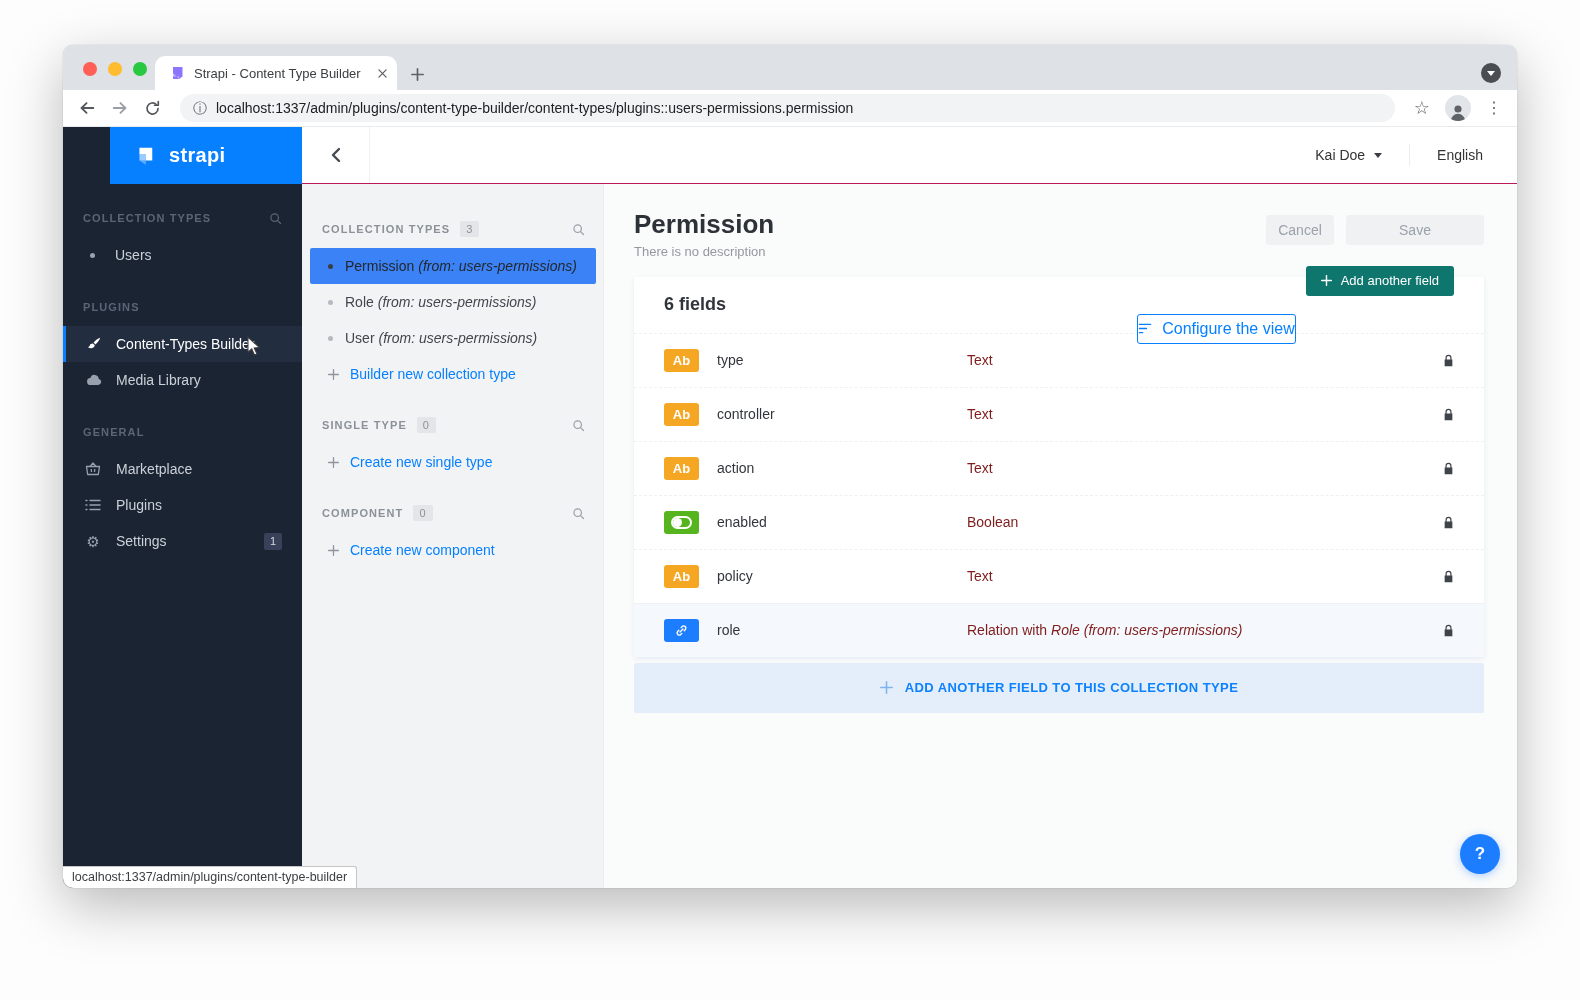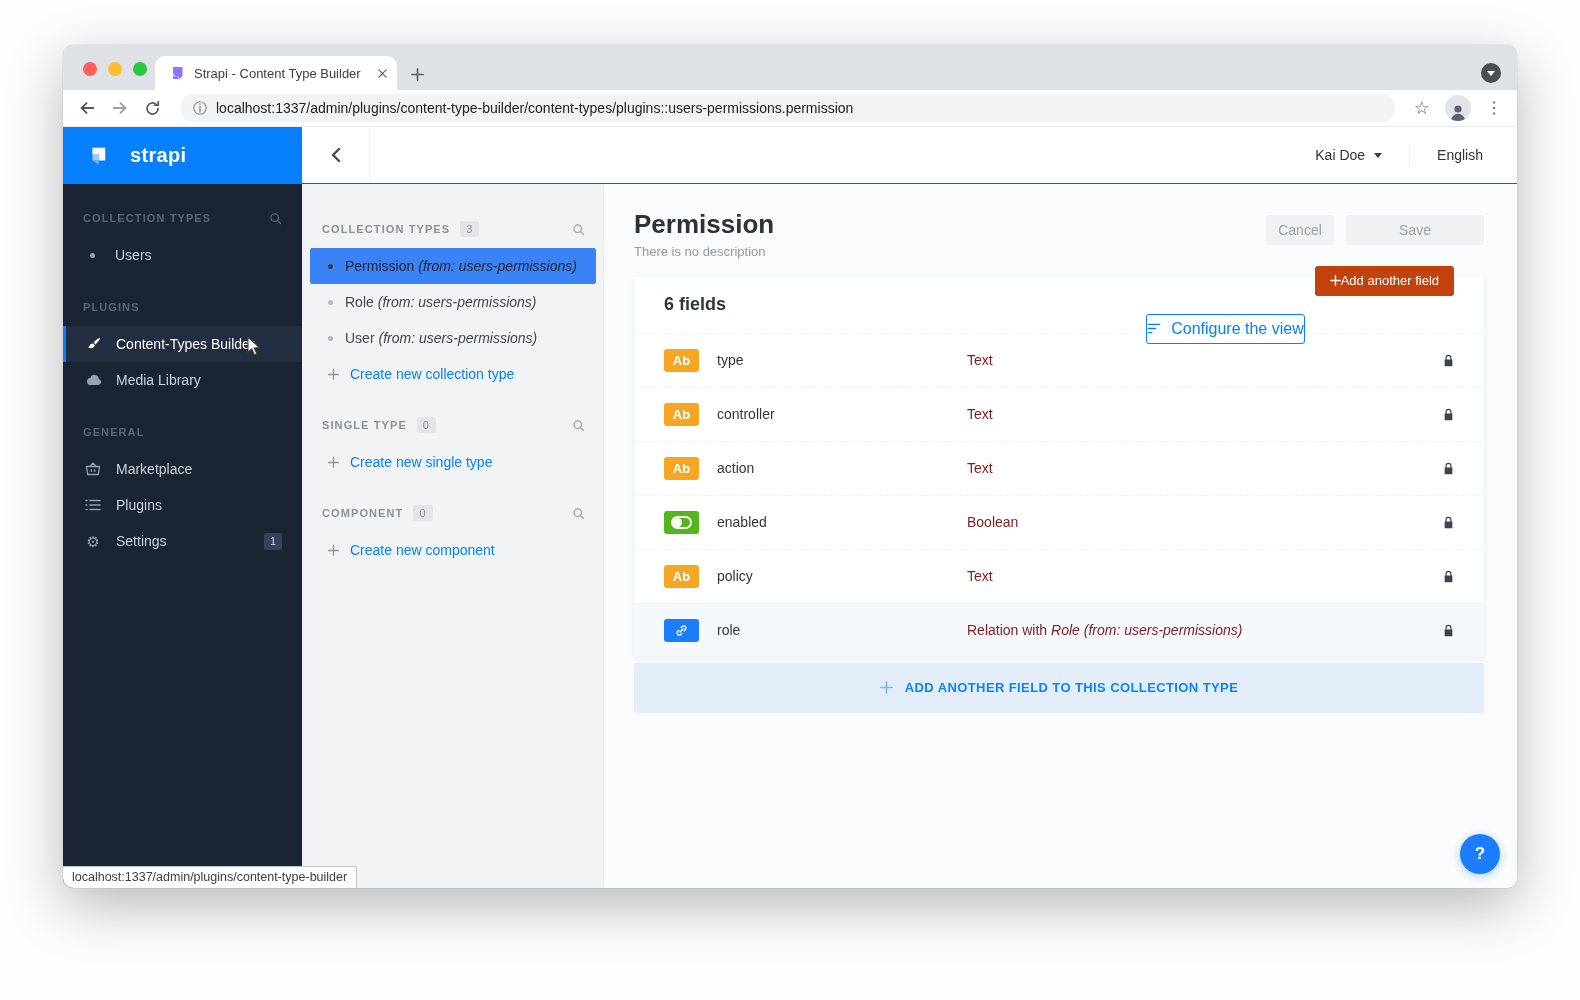--- a/index.html
+++ b/index.html
@@ -42,21 +42,21 @@
   .url-text { font-size:14px; color:#202124; white-space:nowrap; overflow:hidden; }
   .star-ico { font-size:18px; color:#5f6368; line-height:1; }
   .avatar { width:26px; height:26px; border-radius:50%; background:#e1e4e8; display:flex; align-items:flex-end; justify-content:center; overflow:hidden; color:#5f6368; }
   .dots-ico { font-size:16px; color:#5f6368; line-height:1; }
 
   
   .app { flex:1; display:flex; min-height:0; }
 
   
   .nav { width:239px; flex:none; background:#1b2433; display:flex; flex-direction:column; }
-  .logo { height:57px; flex:none; background:#0680ff; display:flex; align-items:center; gap:22px; padding-left:23px; }
+  .logo { height:57px; flex:none; background:#0680ff; display:flex; align-items:center; gap:14px; padding-left:23px;margin-left:47px; }
   .logo-text { color:#fff; font-size:20px; font-weight:bold; letter-spacing:.3px; }
   .nav-section { margin-top:24px; }
   .nav-head { display:flex; align-items:center; height:20px; padding:0 20px; margin-bottom:9px;
               color:#5c6576; font-size:11px; font-weight:bold; letter-spacing:1.1px; }
   .nav-head .spacer { flex:1; }
   .nav-item { height:36px; display:flex; align-items:center; gap:13px; padding:0 20px;
               color:#ccd1d9; font-size:14px; position:relative; cursor:default; }
   .nav-item .ico { width:20px; display:flex; justify-content:center; color:#98a0ad; }
   .nav-item .dot { width:5px; height:5px; border-radius:50%; background:#9aa2b1; margin:0 7px; }
   .nav-item.active { background:#232d40; color:#fff; box-shadow:inset 3px 0 0 #0680ff; }
@@ -104,22 +104,22 @@
   .btn-muted { height:30px; border-radius:3px; background:#f0f1f3; color:#9aa1ab; font-size:14px;
                display:flex; align-items:center; justify-content:center; cursor:default; }
   .btn-muted.cancel { width:68px; } .btn-muted.save { width:138px; }
 
   .card { margin-top:18px; background:#fff; border-radius:2px; box-shadow:0 2px 4px rgba(227,233,243,.8); }
   .card-head { height:56px; display:flex; align-items:center; padding:0 30px; }
   .fields-heading { font-size:18px; font-weight:bold; color:#31353b; }
   .card-btns { margin-left:auto; display:flex; gap:10px; }
   .btn-outline { height:30px; padding:0 0; border:1px solid #0680ff; background:#fff; color:#0680ff;
                  border-radius:3px; font-size:16px; display:flex; align-items:center; gap:10px;margin-top:48px; }
-  .btn-primary { height:30px; padding:0 15px; background:#c2410c; color:#fff; border-radius:3px;
-                 font-size:13px; display:flex; align-items:center; }
+  .btn-primary { height:30px; padding:0 15px; background:#0f766e; color:#fff; border-radius:3px;
+                 font-size:13px; display:flex; align-items:center; gap:9px; }
 
   .frow { height:54px; display:flex; align-items:center; padding:0 30px; border-top:1px dashed #eef0f2; }
   .frow:first-of-type { border-top:none; }
   .frow.highlight { background:#f5f8fc; border-top:1px solid #eef2f7; }
   .fbadge { width:35px; height:23px; border-radius:3px; flex:none; display:flex; align-items:center; justify-content:center; }
   .fbadge.t-text { background:#f5a623; }
   .fbadge.t-text span { color:#fff; font-size:13px; font-weight:bold; }
   .fbadge.t-bool { background:#56b51f; }
   .toggle-pill { width:21px; height:13px; border:2px solid #fff; border-radius:7px; position:relative; }
   .toggle-pill::before { content:""; position:absolute; left:0; top:0; width:9px; height:9px; background:#fff; border-radius:50%; }
@@ -353,21 +353,21 @@
               <span class="dot"></span>
               <span class="sn-label"><span>User</span><i class="sn-from">(from: users-permissions)</i></span>
             </div>
             <div class="sn-action">
               <span class="plus">
                 <svg width="11" height="11" viewBox="0 0 10 10" stroke="currentColor" stroke-width="1.2" stroke-linecap="round">
                     <line x1="5" y1="0.6" x2="5" y2="9.4"></line>
                     <line x1="0.6" y1="5" x2="9.4" y2="5"></line>
                   </svg>
               </span>
-              <span>Create new collection type</span>
+              <span>Builder new collection type</span>
             </div>
           </div>
 
           <div class="group">
             <div class="group-head">
               <span>SINGLE TYPE</span>
               <span class="count">0</span>
               <span class="spacer"></span>
               <span>
                 <svg width="13" height="13" viewBox="0 0 16 16" fill="none" stroke="#9aa0a8" stroke-width="1.5" stroke-linecap="round">

